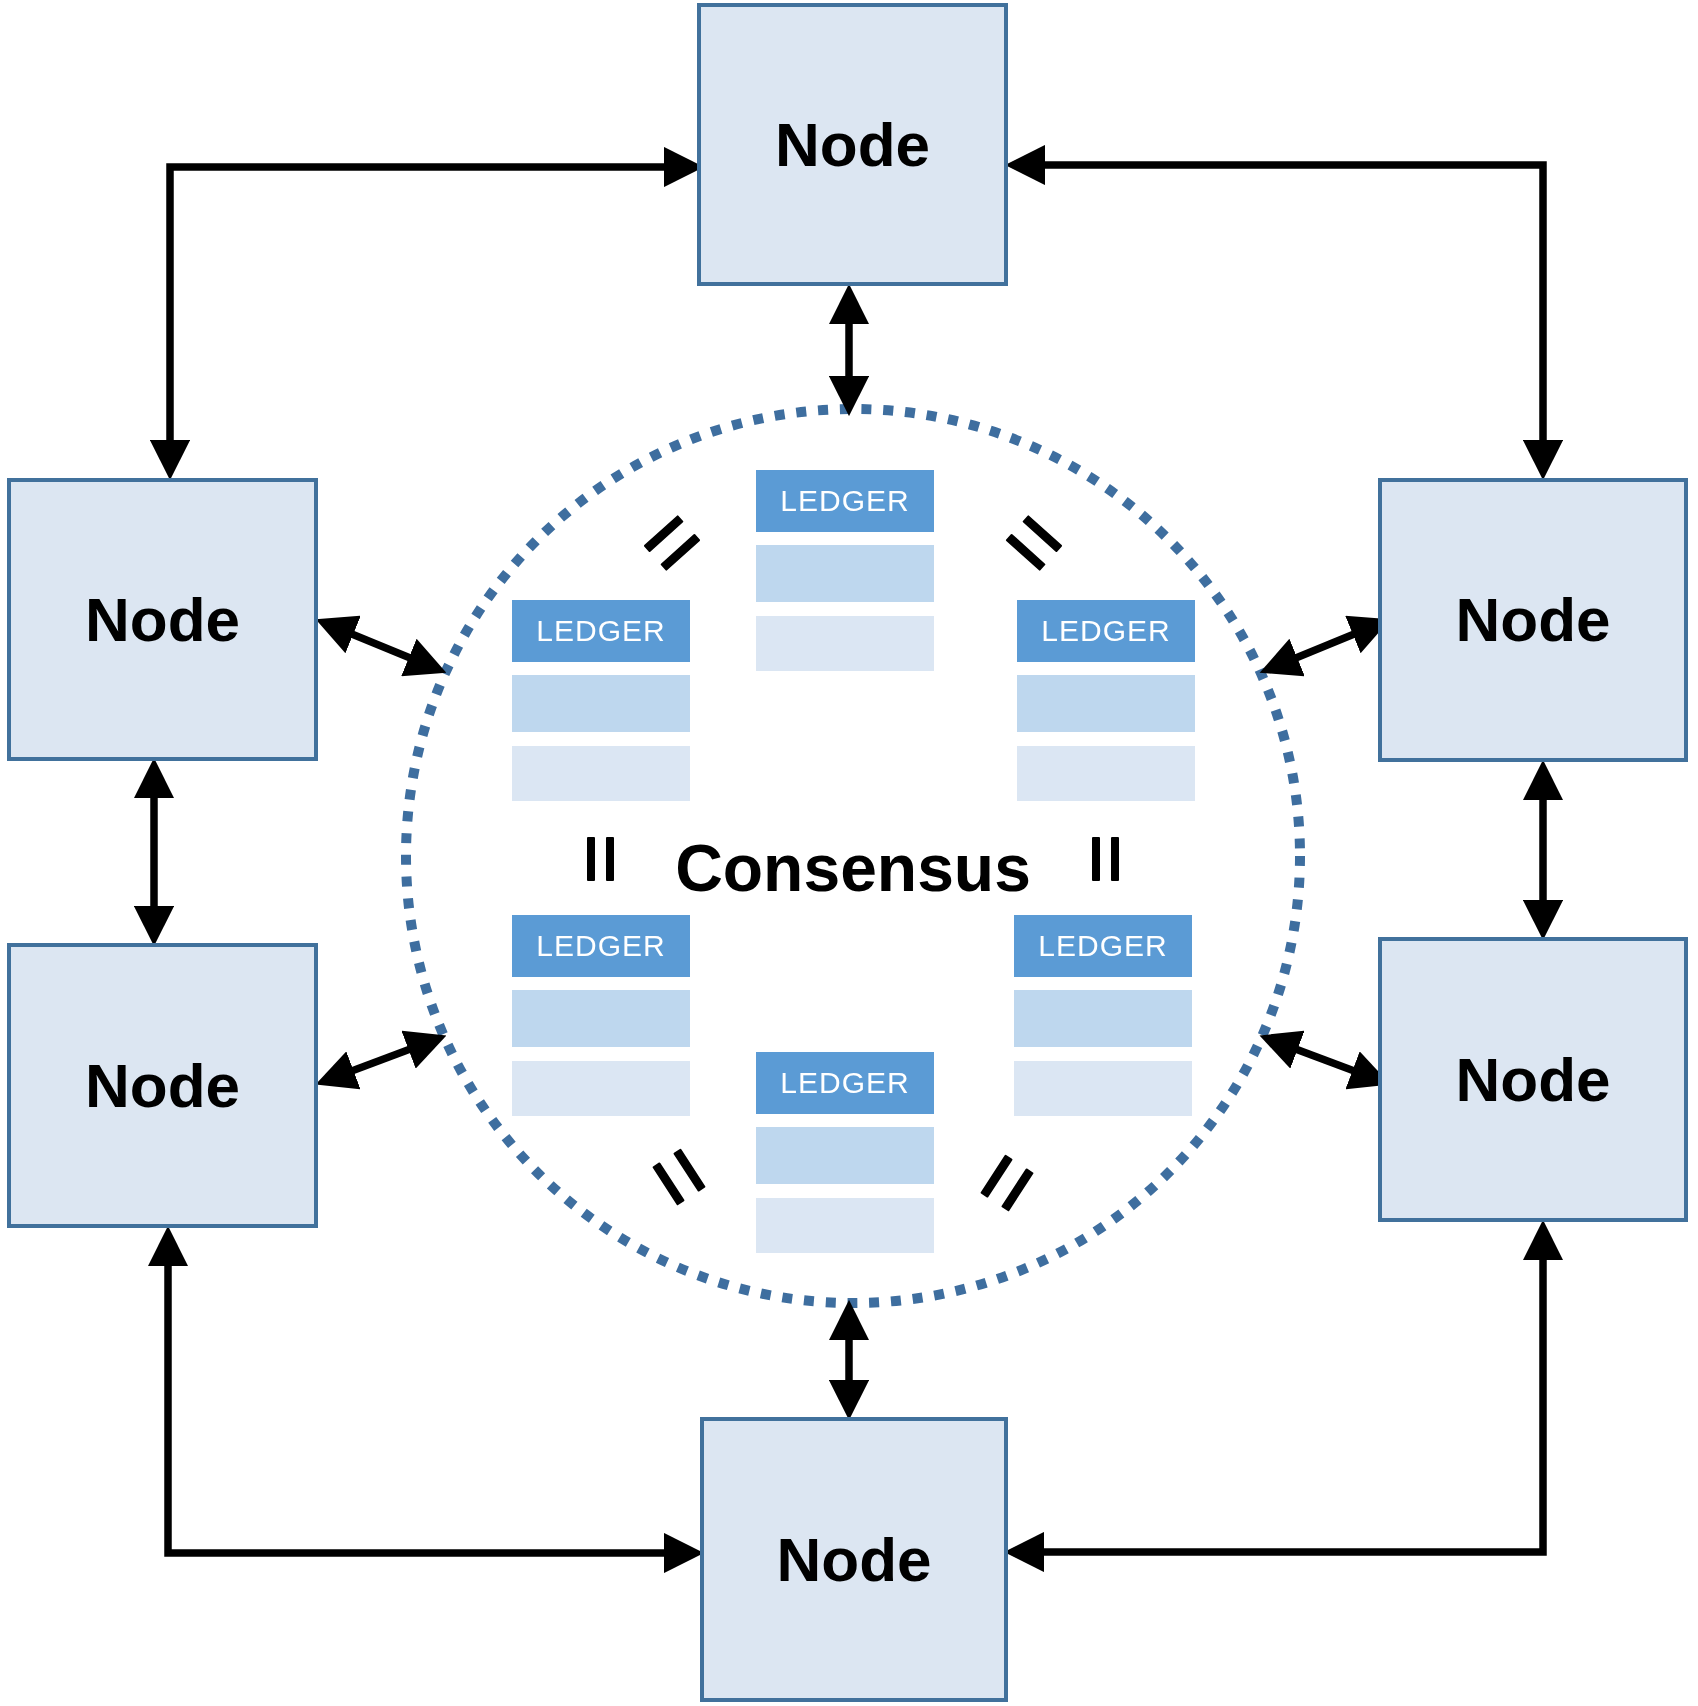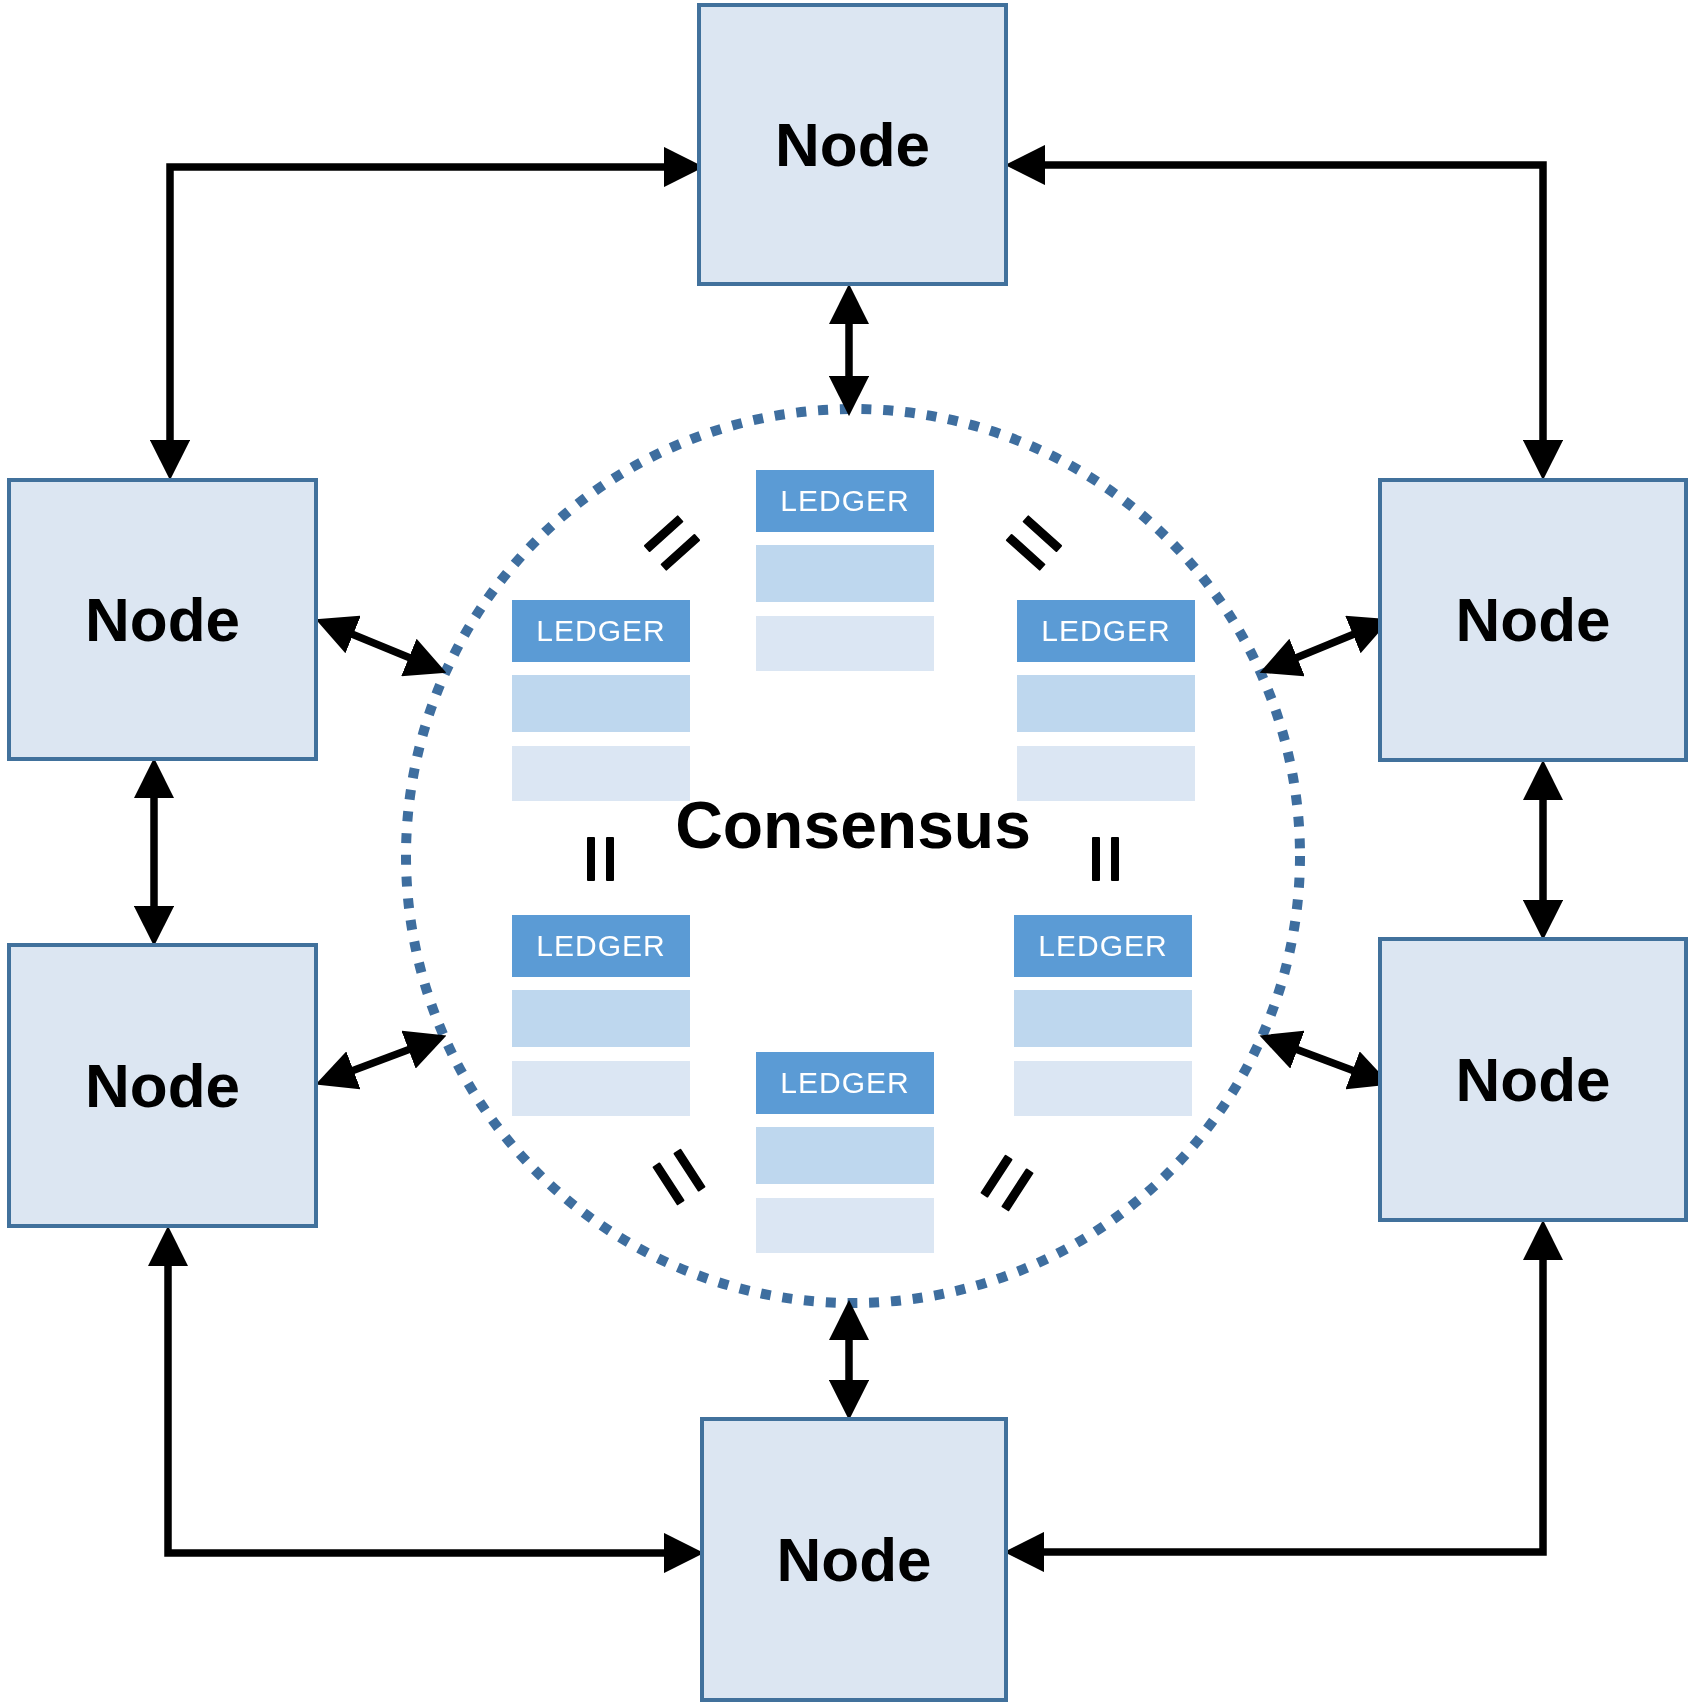--- a/index.html
+++ b/index.html
@@ -37,21 +37,21 @@
         font-size:30px;font-weight:400;letter-spacing:1px;}
   .ledger-row1{height:57px;margin-top:13px;background:var(--ledger-row1-fill);}
   .ledger-row2{height:55px;margin-top:14px;background:var(--ledger-row2-fill);}
   .ledger-tc{left:756px;top:470px;}
   .ledger-ul{left:512px;top:600px;}
   .ledger-ur{left:1017px;top:600px;}
   .ledger-ll{left:512px;top:915px;}
   .ledger-lr{left:1014px;top:915px;}
   .ledger-bc{left:756px;top:1052px;}
 
-  .consensus{position:absolute;left:853px;top:792px;transform:translateX(-50%);
+  .consensus{position:absolute;left:853px;top:835px;transform:translateX(-50%);
         font-size:66px;font-weight:bold;color:var(--node-text);white-space:nowrap;line-height:1;}
 
   .eq{position:absolute;width:46px;height:34px;display:flex;flex-direction:column;
       justify-content:space-between;}
   .eq .bar{height:9px;width:100%;background:var(--arrow);border-radius:1px;}
   .eq-tl{left:649px;top:526px;transform:rotate(-42deg);}
   .eq-tr{left:1011px;top:526px;transform:rotate(42deg);}
   .eq-bl{left:656px;top:1160px;transform:rotate(57deg);}
   .eq-br{left:984px;top:1166px;transform:rotate(-57deg);}
 

